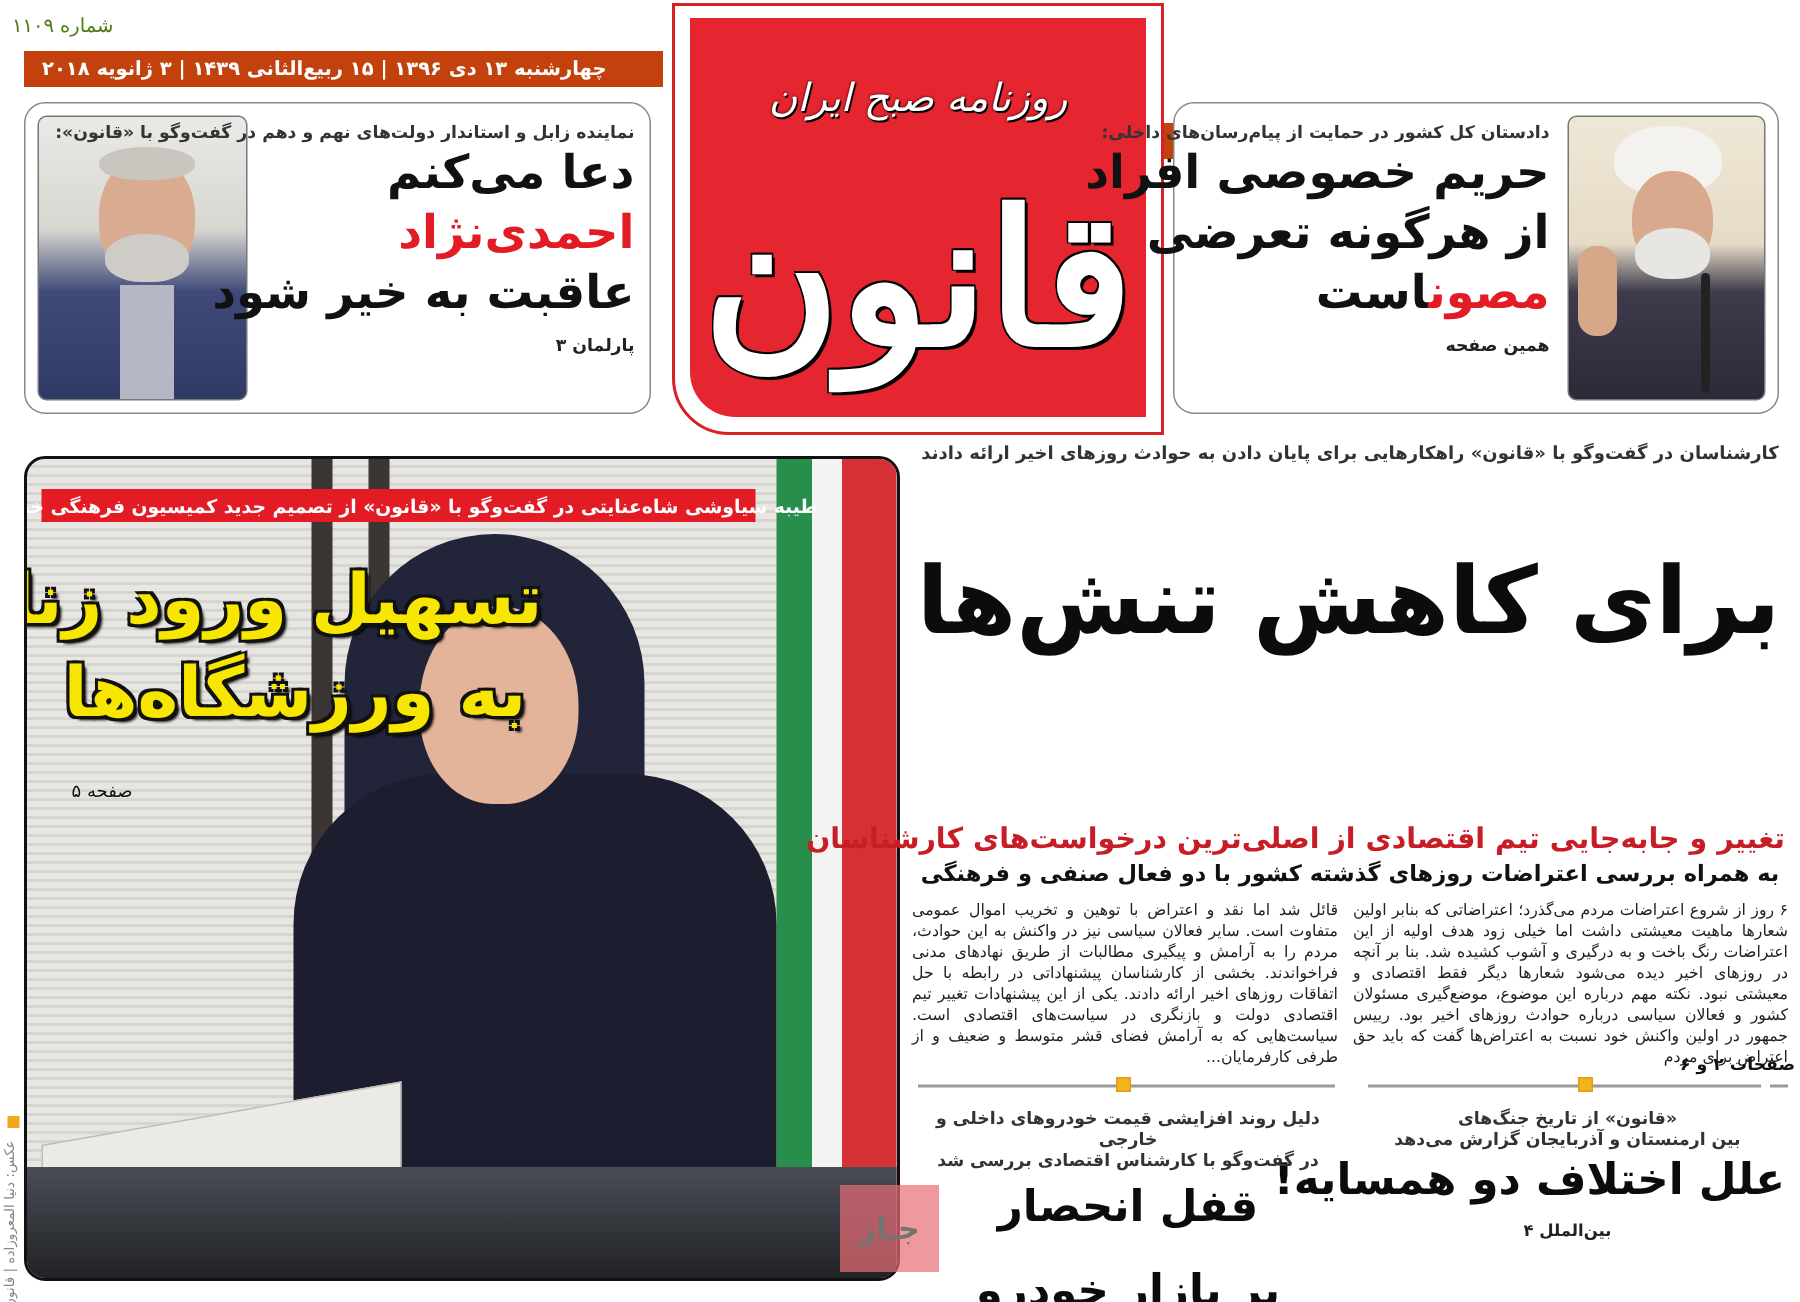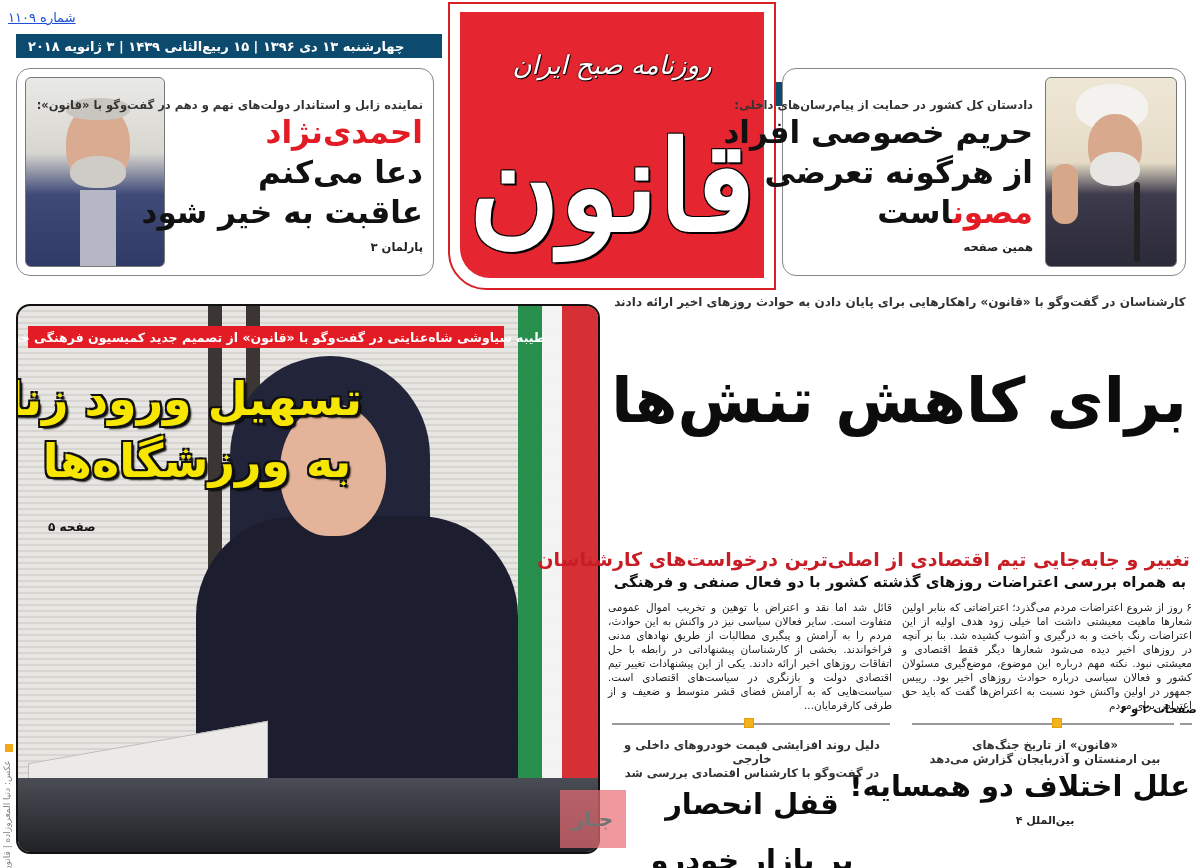--- a/index.html
+++ b/index.html
@@ -2,62 +2,62 @@
 <html><head>
 <meta charset="utf-8">
 <style>
   * { box-sizing: border-box; margin: 0; padding: 0; }
   html, body { width: 1200px; height: 868px; overflow: hidden; background: #ffffff; }
   body { position: relative; font-family: "DejaVu Sans", sans-serif; color: #111; direction: rtl; }
 
   .abs { position: absolute; }
 
   
-  .issue-no { left: 8px; top: 10px; font-size: 13px; color: #1d4ed8; direction: rtl; text-decoration: underline; }
-  .strip { top: 34px; height: 24px; background: #0c4a6e; color: #fff; font-size: 13px; font-weight: bold; display: flex; align-items: center; padding: 0 12px; white-space: nowrap; }
+  .issue-no { left: 8px; top: 10px; font-size: 13px; color: #4d7c0f; direction: rtl; }
+  .strip { top: 34px; height: 24px; background: #c2410c; color: #fff; font-size: 13px; font-weight: bold; display: flex; align-items: center; padding: 0 12px; white-space: nowrap; }
   .strip-left { left: 16px; width: 426px; justify-content: flex-end; }
   .strip-right { left: 770px; width: 416px; justify-content: flex-start; margin-top: 48px; }
 
   
   .masthead { left: 448px; top: 2px; width: 328px; height: 288px; background: #fff; border: 2px solid #d91f26; border-bottom-left-radius: 38px; }
   .masthead-inner { position: absolute; left: 10px; top: 8px; right: 10px; bottom: 10px; background: #e52630; border-bottom-left-radius: 30px; overflow: hidden; }
   .mast-sub { position: absolute; top: 38px; left: 0; right: 0; text-align: center; color: #fff; font-family: "DejaVu Serif", serif; font-style: italic; font-size: 26px; text-shadow: 0 0 2px #000, 1px 1px 0 #000; }
   .mast-title { position: absolute; top: 100px; left: 0; right: 0; text-align: center; color: #fff; font-family: "DejaVu Serif", serif; font-weight: bold; font-size: 124px; line-height: 150px; letter-spacing: -4px; text-shadow: 2px 2px 0 #000, -1px -1px 0 #000, 1px -1px 0 #000, -1px 1px 0 #000; }
 
   
   .box { top: 68px; height: 208px; border: 1.5px solid #888; border-radius: 14px; background: #fff; }
   .box-right { left: 782px; width: 404px; }
   .box-left { left: 16px; width: 418px; }
   .photo { position: absolute; top: 8px; bottom: 8px; border: 1px solid #777; border-radius: 6px; overflow: hidden; }
   .box-right .photo { right: 8px; width: 132px; background: linear-gradient(180deg,#efe7d6 0%,#e5dbc6 45%,#3d3b4c 62%,#2b2a38 100%); }
   .box-left .photo { left: 8px; width: 140px; background: linear-gradient(180deg,#e9e9e6 0%,#d8d6d0 40%,#3f4a78 62%,#2f3a66 100%); }
   .face { position: absolute; border-radius: 48% 48% 44% 44%; }
   .box-text { position: absolute; top: 12px; text-align: right; }
   .box-right .box-text { right: 152px; left: 8px; }
   .box-left .box-text { right: 10px; left: 160px; }
-  .kicker-sm { font-size: 11.5px; color: #333; font-weight: bold; white-space: nowrap; margin-top: 17px; }
+  .kicker-sm { font-size: 11.5px; color: #333; font-weight: bold; white-space: nowrap; }
   .hl-big { font-size: 31px; font-weight: bold; line-height: 40px; color: #111; white-space: nowrap; }
   .hl-red { color: #e21b25; }
   .pageref { font-size: 11.5px; font-weight: bold; color: #222; margin-top: 8px; }
 
   
   .feature { left: 16px; top: 304px; width: 584px; height: 550px; border: 2px solid #111; border-radius: 14px; overflow: hidden;
     background: repeating-linear-gradient(180deg,#e8e6e2 0px,#e8e6e2 4px,#d7d5d0 4px,#d7d5d0 6px); }
   .feature .pillar { position: absolute; top: 0; bottom: 0; background: #3b3633; }
   .feature .flag { position: absolute; right: 0; top: 0; width: 80px; bottom: 0;
     background: linear-gradient(90deg,#1e8a45 0%,#1e8a45 30%,#f4f4f4 30%,#f4f4f4 55%,#d4272d 55%,#d4272d 100%); opacity: 0.95; }
   .feature .woman-body { position: absolute; left: 178px; right: 80px; top: 210px; height: 300px; background: #1c1e2f; border-radius: 100px 100px 20px 20px; }
   .feature .woman-scarf { position: absolute; left: 212px; width: 200px; top: 50px; height: 300px; background: #22253a; border-radius: 100px 100px 40px 40px; }
   .feature .woman-face { position: absolute; left: 262px; width: 106px; top: 98px; height: 132px; background: #e3b49a; border-radius: 50% 50% 46% 46%; }
   .feature .desk { position: absolute; left: 0; right: 0; bottom: 0; height: 74px; background: linear-gradient(180deg,#4a4d55,#202226); }
   .feature .papers { position: absolute; left: 10px; bottom: 20px; width: 240px; height: 90px; background: #eceae6; transform: skewY(-10deg); border: 1px solid #bbb; }
   .feat-kicker { position: absolute; top: 20px; right: 94px; left: 10px; height: 22px; background: #e21b25; color: #fff; font-size: 12.5px; font-weight: bold; display: flex; align-items: center; justify-content: center; white-space: nowrap; }
   .feat-title { position: absolute; top: 62px; left: 14px; width: 330px; text-align: center; color: #f6e600; font-size: 46px; font-weight: bold; line-height: 62px;
     text-shadow: 2px 2px 0 #111, -2px -2px 0 #111, 2px -2px 0 #111, -2px 2px 0 #111, 3px 3px 2px #000; white-space: nowrap; }
-  .feat-page { position: absolute; top: 214px; left: 30px; font-size: 12px; font-weight: bold; color: #111; }
+  .feat-page { position: absolute; top: 214px; left: 30px; font-size: 12px; font-weight: normal; color: #111; }
   .credit { left: 2px; top: 760px; width: 14px; height: 100px; font-size: 9px; color: #888; writing-mode: vertical-rl; transform: rotate(180deg); white-space: nowrap; }
   .credit-dot { left: 5px; top: 744px; width: 8px; height: 8px; background: #f3a81b; }
   .watermark { left: 560px; top: 790px; width: 66px; height: 58px; background: rgba(232,110,118,0.7); color: #737373; font-size: 20px; font-weight: bold; display: flex; align-items: center; justify-content: center; }
 
   
   .lead-kicker { left: 610px; top: 295px; width: 580px; text-align: center; font-size: 12px; font-weight: bold; color: #333; white-space: nowrap; }
   .lead-title { left: 606px; top: 362px; width: 586px; text-align: center; font-size: 62px; font-weight: bold; line-height: 78px; color: #0c0c0c; white-space: nowrap; letter-spacing: -1px; }
   .lead-sub-red { left: 610px; top: 548px; width: 580px; text-align: right; font-size: 19px; font-weight: bold; color: #c81d25; white-space: nowrap; }
   .lead-sub-black { left: 610px; top: 573px; width: 580px; text-align: center; font-size: 15px; font-weight: bold; color: #111; white-space: nowrap; }
   .col { top: 600px; font-size: 10.5px; line-height: 14px; color: #222; text-align: justify; text-align-last: right; }
@@ -117,22 +117,22 @@
 
 <div class="abs box box-left">
   <div class="photo">
     <div class="face" style="left:40px;top:26px;width:64px;height:82px;background:#d9ab91;"></div>
     <div class="face" style="left:40px;top:20px;width:64px;height:22px;background:#c9c6c0;"></div>
     <div class="face" style="left:44px;top:78px;width:56px;height:32px;background:#cfccc7;"></div>
     <div style="position:absolute;left:54px;top:112px;width:36px;height:80px;background:#b5b8c4;"></div>
   </div>
   <div class="box-text">
     <div class="kicker-sm">نماینده زابل و استاندار دولت‌های نهم و دهم در گفت‌وگو با «قانون»:</div>
+    <div class="hl-big">دعا می‌کنم</div>
     <div class="hl-big hl-red">احمدی‌نژاد</div>
-    <div class="hl-big">دعا می‌کنم</div>
     <div class="hl-big">عاقبت به خیر شود</div>
     <div class="pageref">پارلمان ۳</div>
   </div>
 </div>
 
 <div class="abs feature">
   <div class="pillar" style="left:190px;width:14px;"></div>
   <div class="pillar" style="left:228px;width:14px;"></div>
   <div class="flag"></div>
   <div class="woman-scarf"></div>

